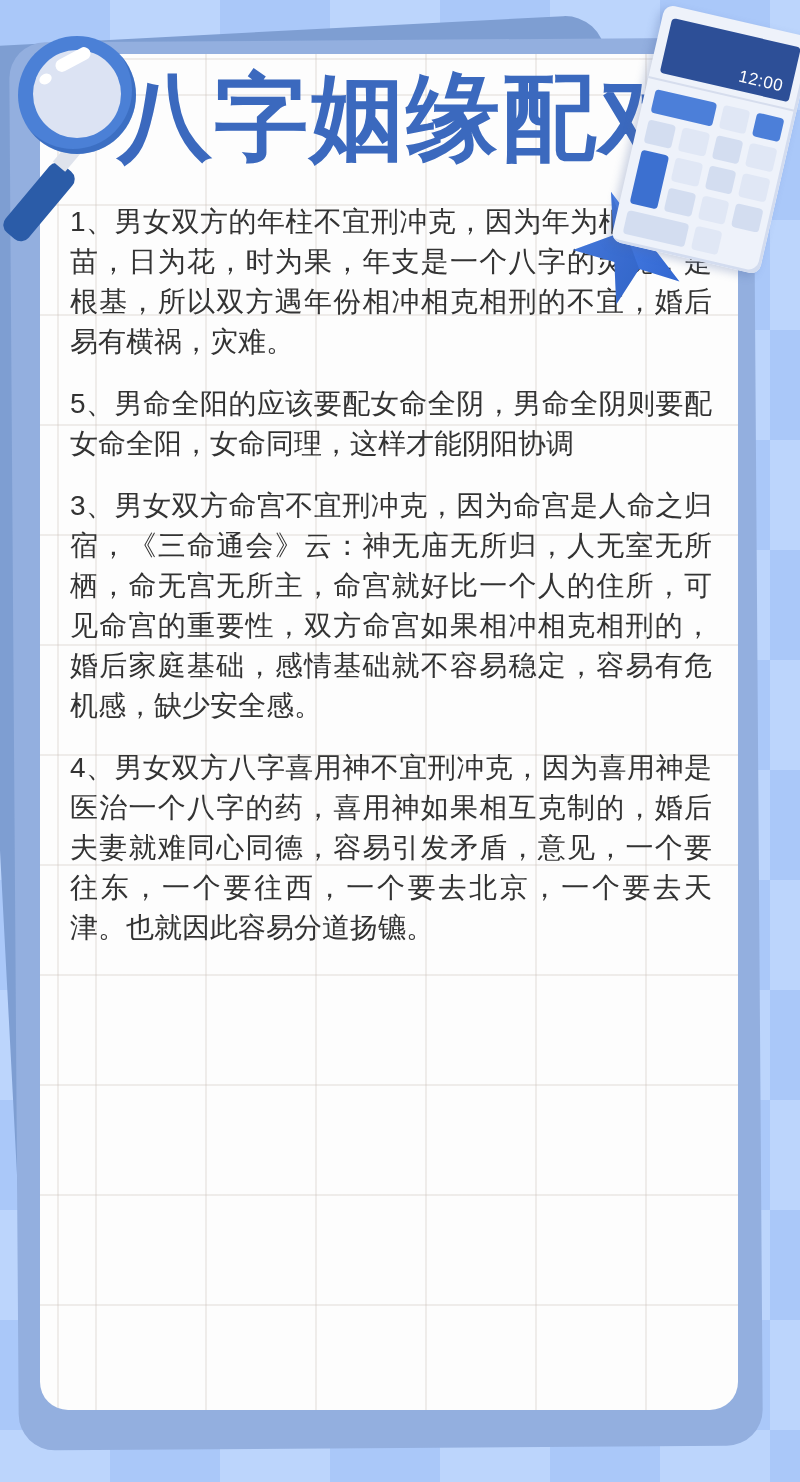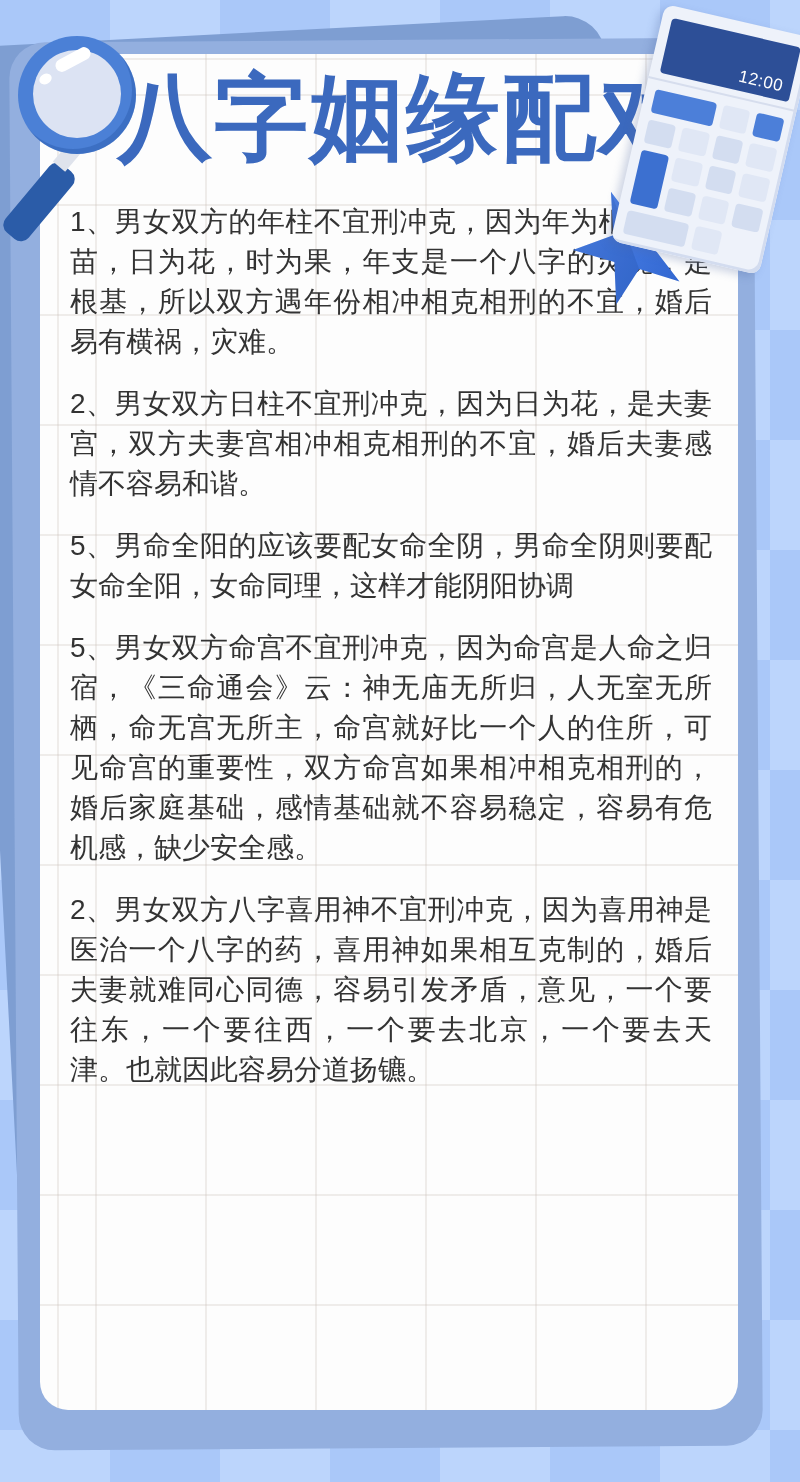--- a/index.html
+++ b/index.html
@@ -88,24 +88,23 @@
   <div class="bg"></div>
   <div class="card-a"></div>
   <div class="card-b"></div>
 
   <div class="card-white">
     <div class="title">
       <div>八字姻缘配对</div>
     </div>
     <div class="content">
       <p>1、男女双方的年柱不宜刑冲克，因为年为根，月为苗，日为花，时为果，年支是一个八字的灵魂，是根基，所以双方遇年份相冲相克相刑的不宜，婚后易有横祸，灾难。</p>
-      <p>2、男女双方日柱不宜刑冲克，因为日为花，是夫妻宫，双方夫妻宫相冲相克相刑的不宜，婚后夫妻感情不容易和谐。</p>
       <p>5、男命全阳的应该要配女命全阴，男命全阴则要配女命全阳，女命同理，这样才能阴阳协调</p>
-      <p>5、男女双方命宫不宜刑冲克，因为命宫是人命之归宿，《三命通会》云：神无庙无所归，人无室无所栖，命无宫无所主，命宫就好比一个人的住所，可见命宫的重要性，双方命宫如果相冲相克相刑的，婚后家庭基础，感情基础就不容易稳定，容易有危机感，缺少安全感。</p>
-      <p>2、男女双方八字喜用神不宜刑冲克，因为喜用神是医治一个八字的药，喜用神如果相互克制的，婚后夫妻就难同心同德，容易引发矛盾，意见，一个要往东，一个要往西，一个要去北京，一个要去天津。也就因此容易分道扬镳。</p>
+      <p>3、男女双方命宫不宜刑冲克，因为命宫是人命之归宿，《三命通会》云：神无庙无所归，人无室无所栖，命无宫无所主，命宫就好比一个人的住所，可见命宫的重要性，双方命宫如果相冲相克相刑的，婚后家庭基础，感情基础就不容易稳定，容易有危机感，缺少安全感。</p>
+      <p>4、男女双方八字喜用神不宜刑冲克，因为喜用神是医治一个八字的药，喜用神如果相互克制的，婚后夫妻就难同心同德，容易引发矛盾，意见，一个要往东，一个要往西，一个要去北京，一个要去天津。也就因此容易分道扬镳。</p>
     </div>
   </div>
 
   <svg class="star" viewBox="0 0 100 100">
     <defs>
       <linearGradient id="sg" x1="0" y1="0" x2="1" y2="1">
         <stop offset="0" stop-color="#548af0"></stop>
         <stop offset="1" stop-color="#2e63cd"></stop>
       </linearGradient>
     </defs>

